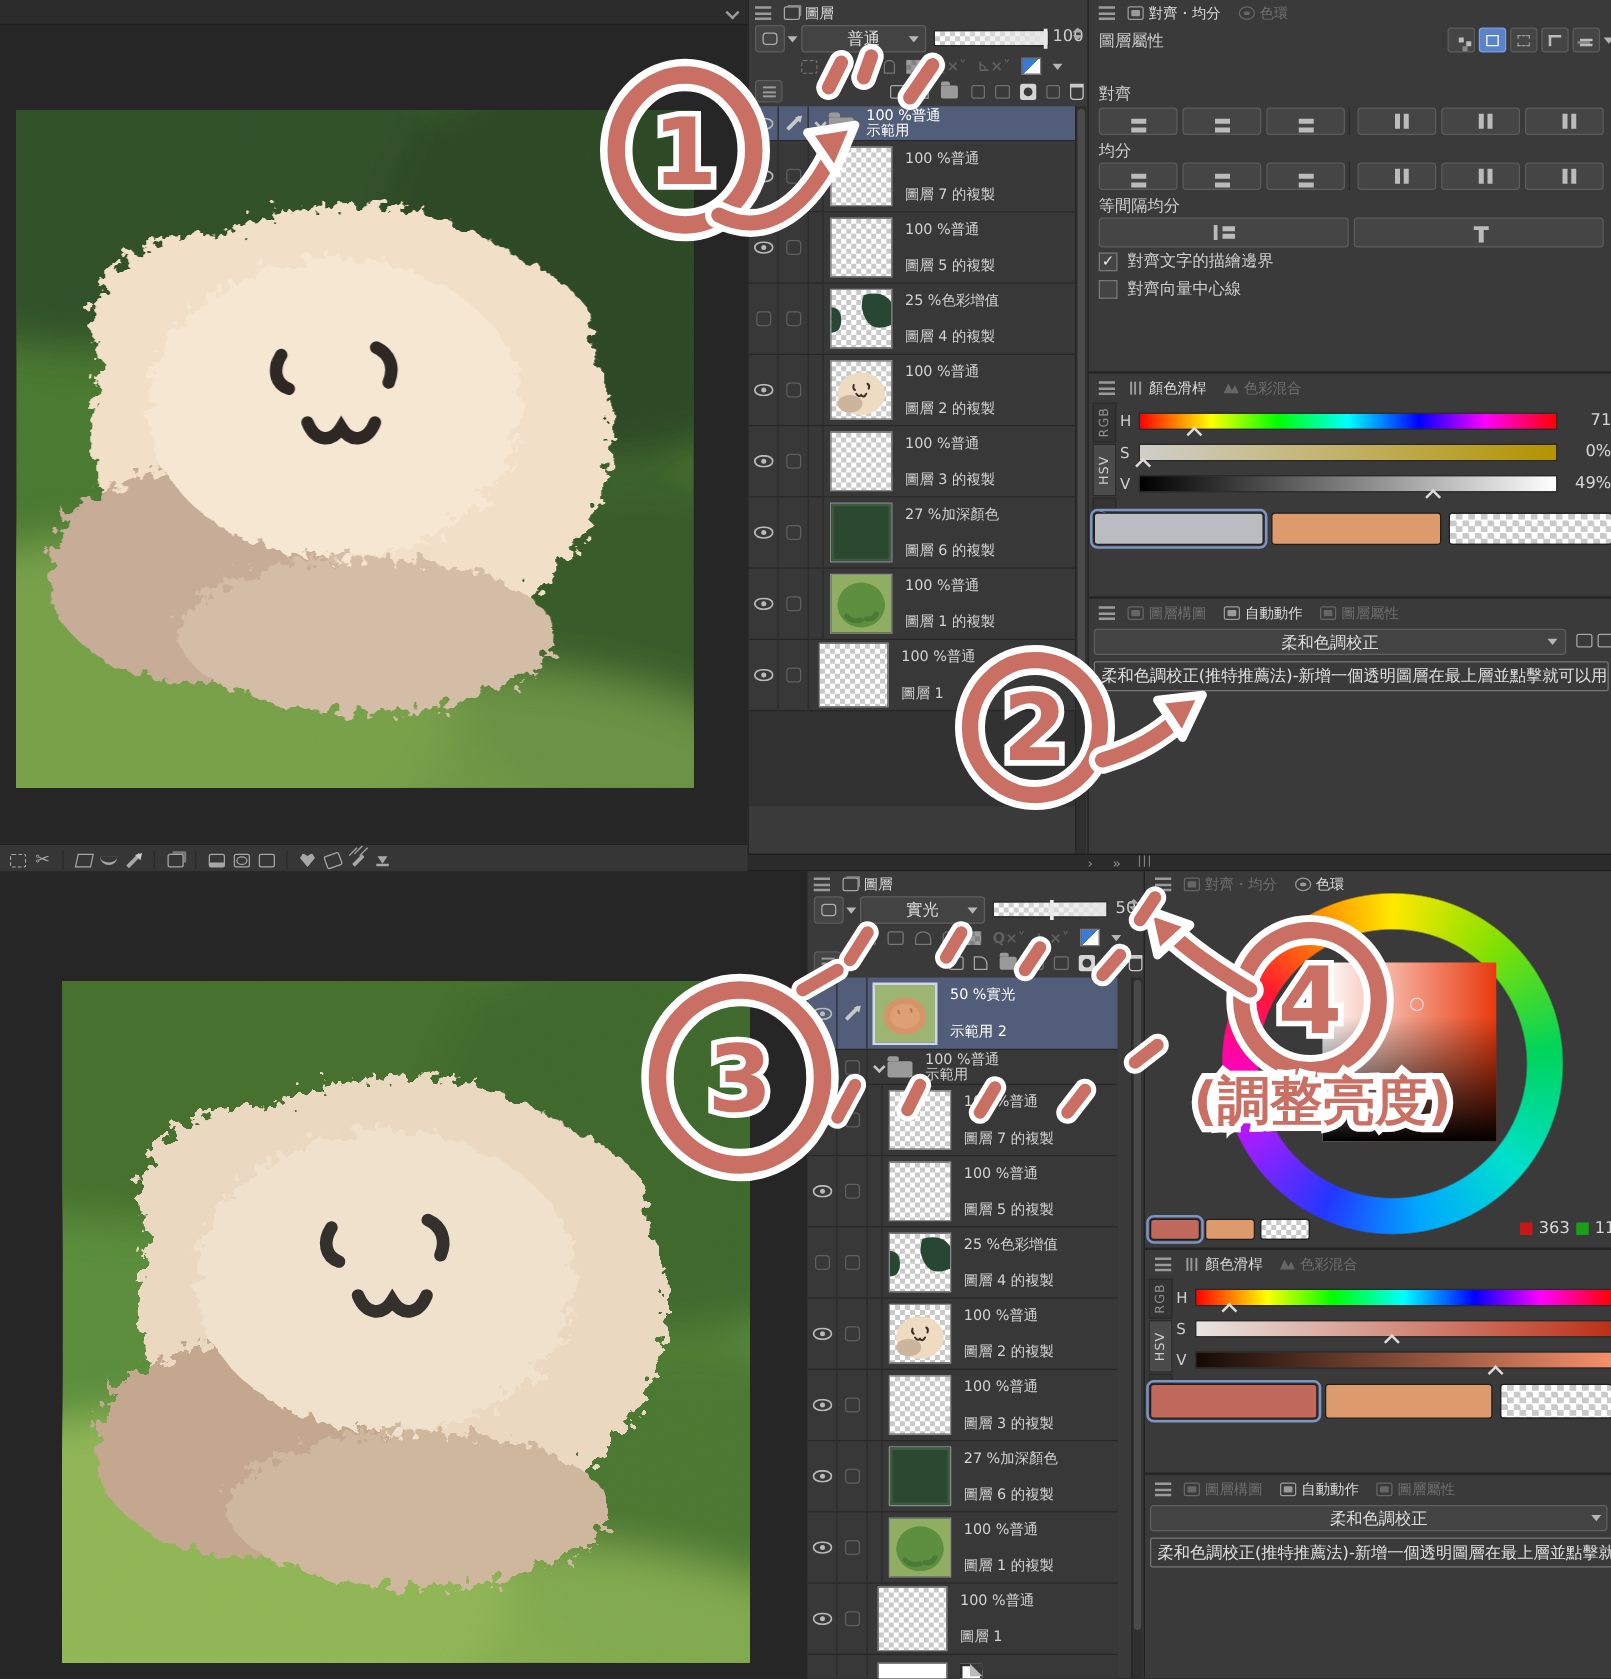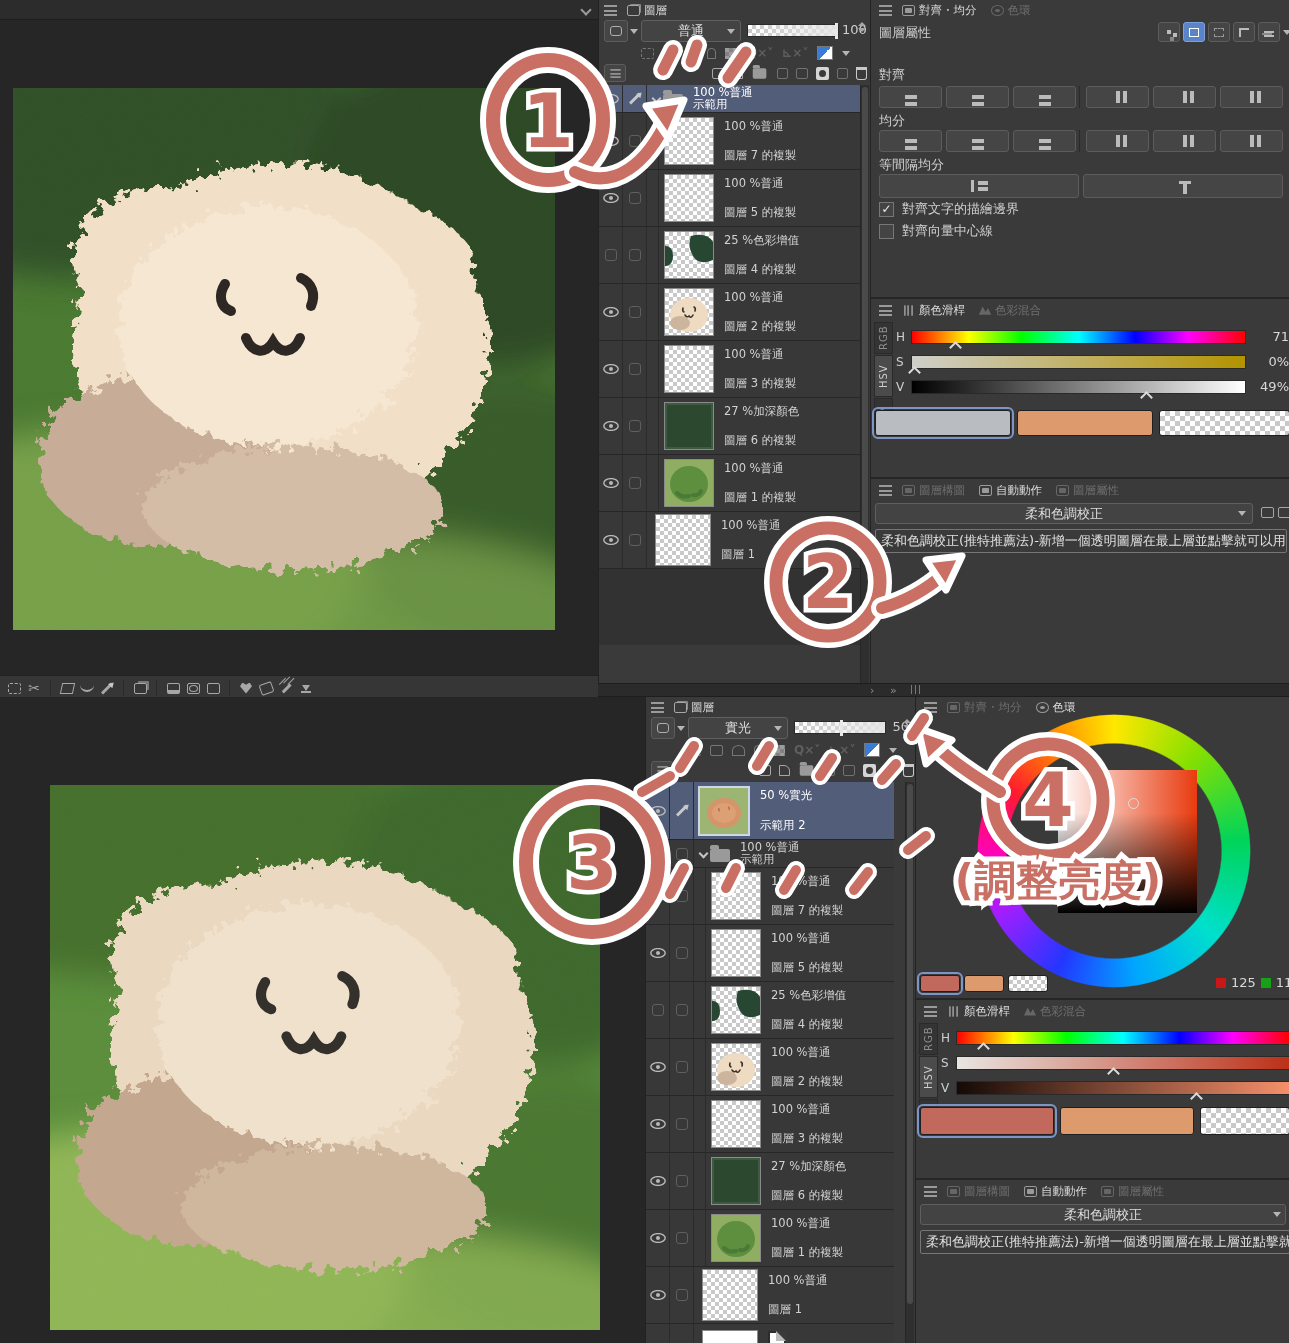--- a/index.html
+++ b/index.html
@@ -896,21 +896,21 @@
       -webkit-mask:radial-gradient(closest-side,transparent 78%,#000 79% 99%,transparent 100%);
       mask:radial-gradient(closest-side,transparent 78%,#000 79% 99%,transparent 100%);"></div>
     <div class="abs" style="left:142px;top:73px;width:139px;height:143px;background:linear-gradient(to top,#000,rgba(0,0,0,0) 70%),linear-gradient(to right,#fff,#e83a0e);">
       <div class="abs" style="left:70px;top:28px;width:11px;height:11px;border:1.5px solid #ddd;border-radius:50%;"></div>
     </div>
     <div class="swatch sel" style="left:4px;top:278px;width:40px;height:17px;background:#c1695d;"></div>
     <div class="swatch" style="left:48px;top:278px;width:40px;height:17px;background:#dd9a6d;"></div>
     <div class="swatch checker small" style="left:92px;top:278px;width:40px;height:17px;"></div>
     <div class="abs" style="left:300px;top:278px;display:flex;gap:5px;align-items:center;font-size:13px;color:#d8d8d8;">
       <span style="width:10px;height:10px;background:#c81717;"></span>
-      <span>125</span>
+      <span>363</span>
       <span style="width:10px;height:10px;background:#18a018;"></span>
       <span>112</span>
 
     </div>
 
     <div class="abs" style="left:0;top:301px;width:374px;height:2px;background:#262626;"></div>
     <div class="tabbar" style="left:8px;top:306px;">
       <span class="hamb"></span>
       <span class="tab active">
           <span class="hamb" style="transform:scale(.8) rotate(90deg);"></span>

